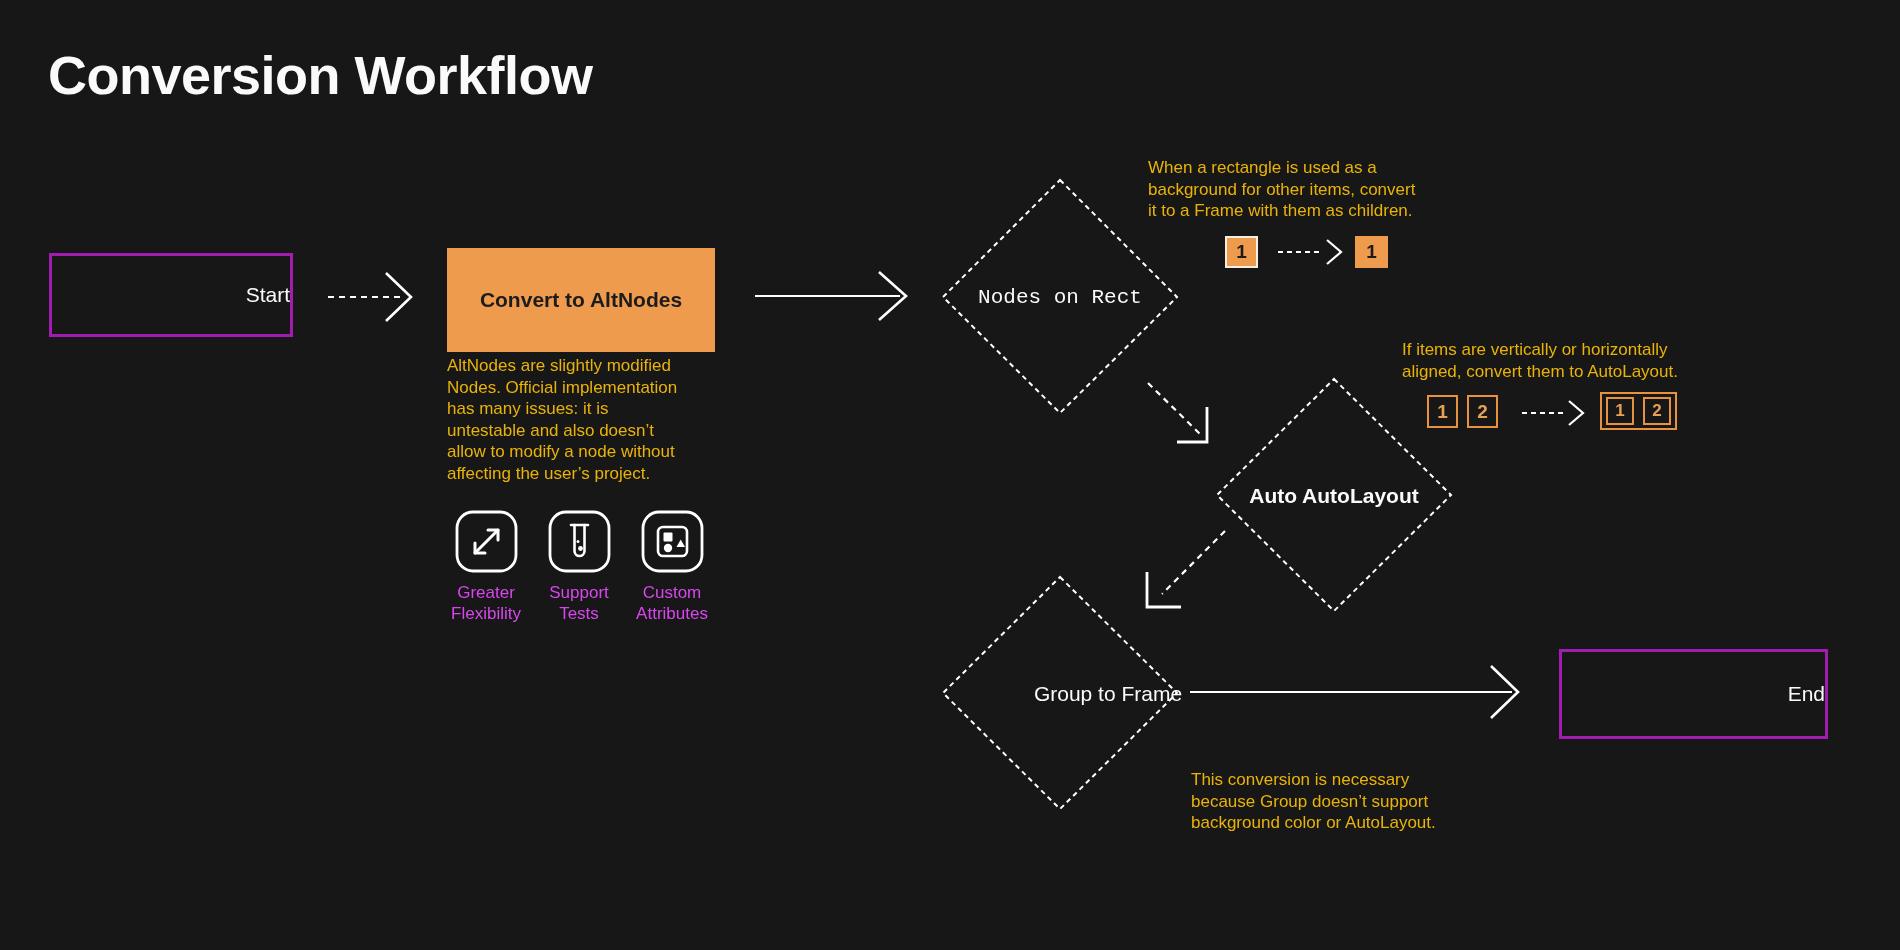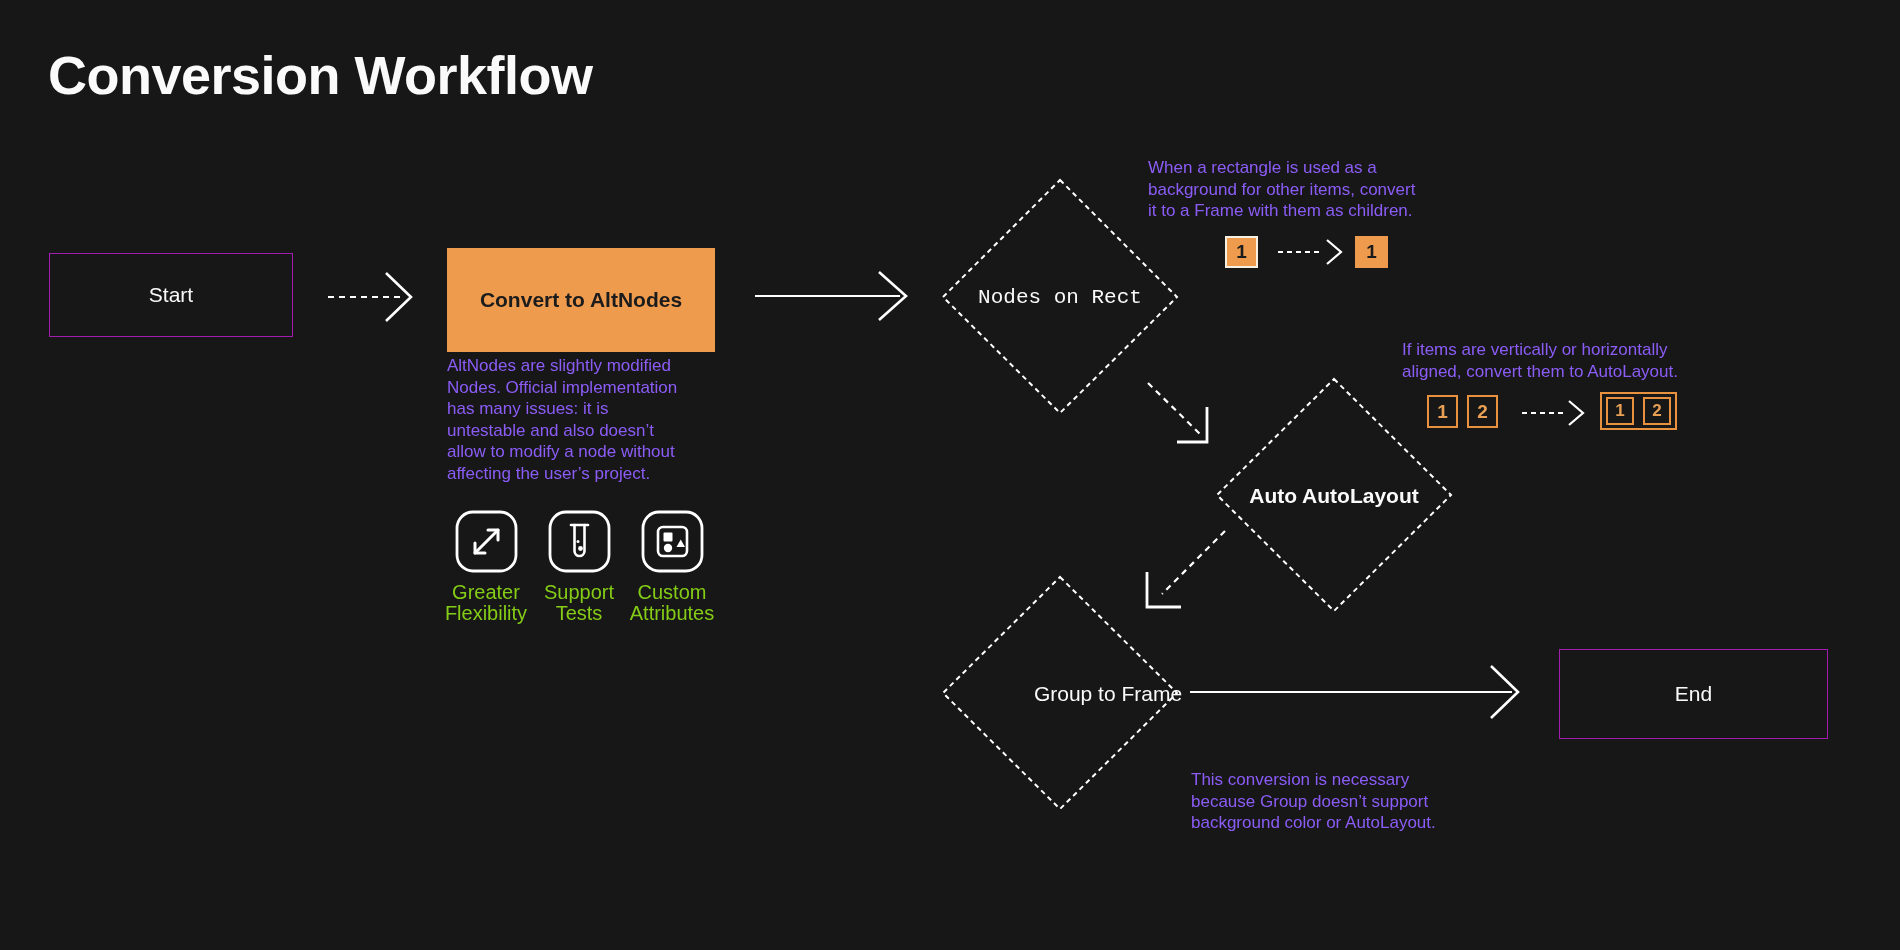--- a/index.html
+++ b/index.html
@@ -16,57 +16,57 @@
     color:#f2f2f2;
   }
   .overlay{position:absolute;left:0;top:0;width:1900px;height:950px;}
   .page-title{
     position:absolute;left:48px;top:44px;
     font-size:54px;font-weight:700;letter-spacing:-0.5px;color:#fafafa;
     margin:0;white-space:nowrap;
   }
   .node-rect{
     position:absolute;box-sizing:border-box;
-    border:1px solid #a21caf;
-    display:flex;align-items:center;justify-content:center;
+    border:3px solid #a21caf;
+    display:flex;align-items:center;justify-content:flex-end;
     font-size:21px;color:#fafafa;
   }
   .node-start{left:49px;top:253px;width:244px;height:84px;}
   .node-end{left:1559px;top:649px;width:269px;height:90px;}
   .node-orange{
     position:absolute;left:447px;top:248px;width:268px;height:104px;
     background:#EF9B4E;color:#1c1c1c;
     display:flex;align-items:center;justify-content:center;
     font-size:21px;font-weight:600;
   }
   .diamond-label{
     position:absolute;transform:translate(-50%,-50%);
     font-size:21px;color:#fafafa;white-space:nowrap;
   }
   .dl-1{left:1060px;top:297px;font-family:Liberation Mono, monospace;}
   .dl-2{left:1334px;top:496px;font-weight:bold;}
   .dl-3{left:1060px;top:694px;margin-left:48px;}
   .note{
     position:absolute;margin:0;
-    font-size:17px;line-height:21.5px;color:#8b5cf6;
+    font-size:17px;line-height:21.5px;color:#eab308;
     white-space:pre-line;
   }
   .note-altnodes{left:447px;top:355px;width:300px;}
   .note-rect{left:1148px;top:157px;width:440px;}
   .note-autolayout{left:1402px;top:339px;width:420px;}
   .note-group{left:1191px;top:769px;width:330px;}
   .feature{
     position:absolute;top:510px;width:94px;
     display:flex;flex-direction:column;align-items:center;
   }
   .feat-1{left:439px;} .feat-2{left:532px;} .feat-3{left:625px;}
   .feature-icon-box{width:63px;height:63px;}
   .feature-label{
     margin-top:9px;text-align:center;
-    font-size:20px;line-height:21px;color:#84cc16;white-space:pre-line;
+    font-size:17px;line-height:21px;color:#d946ef;white-space:pre-line;
   }
   .badge{
     position:absolute;box-sizing:border-box;
     display:flex;align-items:center;justify-content:center;
     font-size:19px;font-weight:700;
   }
   .badge-solid{
     width:33px;height:32px;background:#EF9B4E;color:#1b1b1b;
   }
   .badge-solid.bordered{border:2px solid #F6F0E2;}

